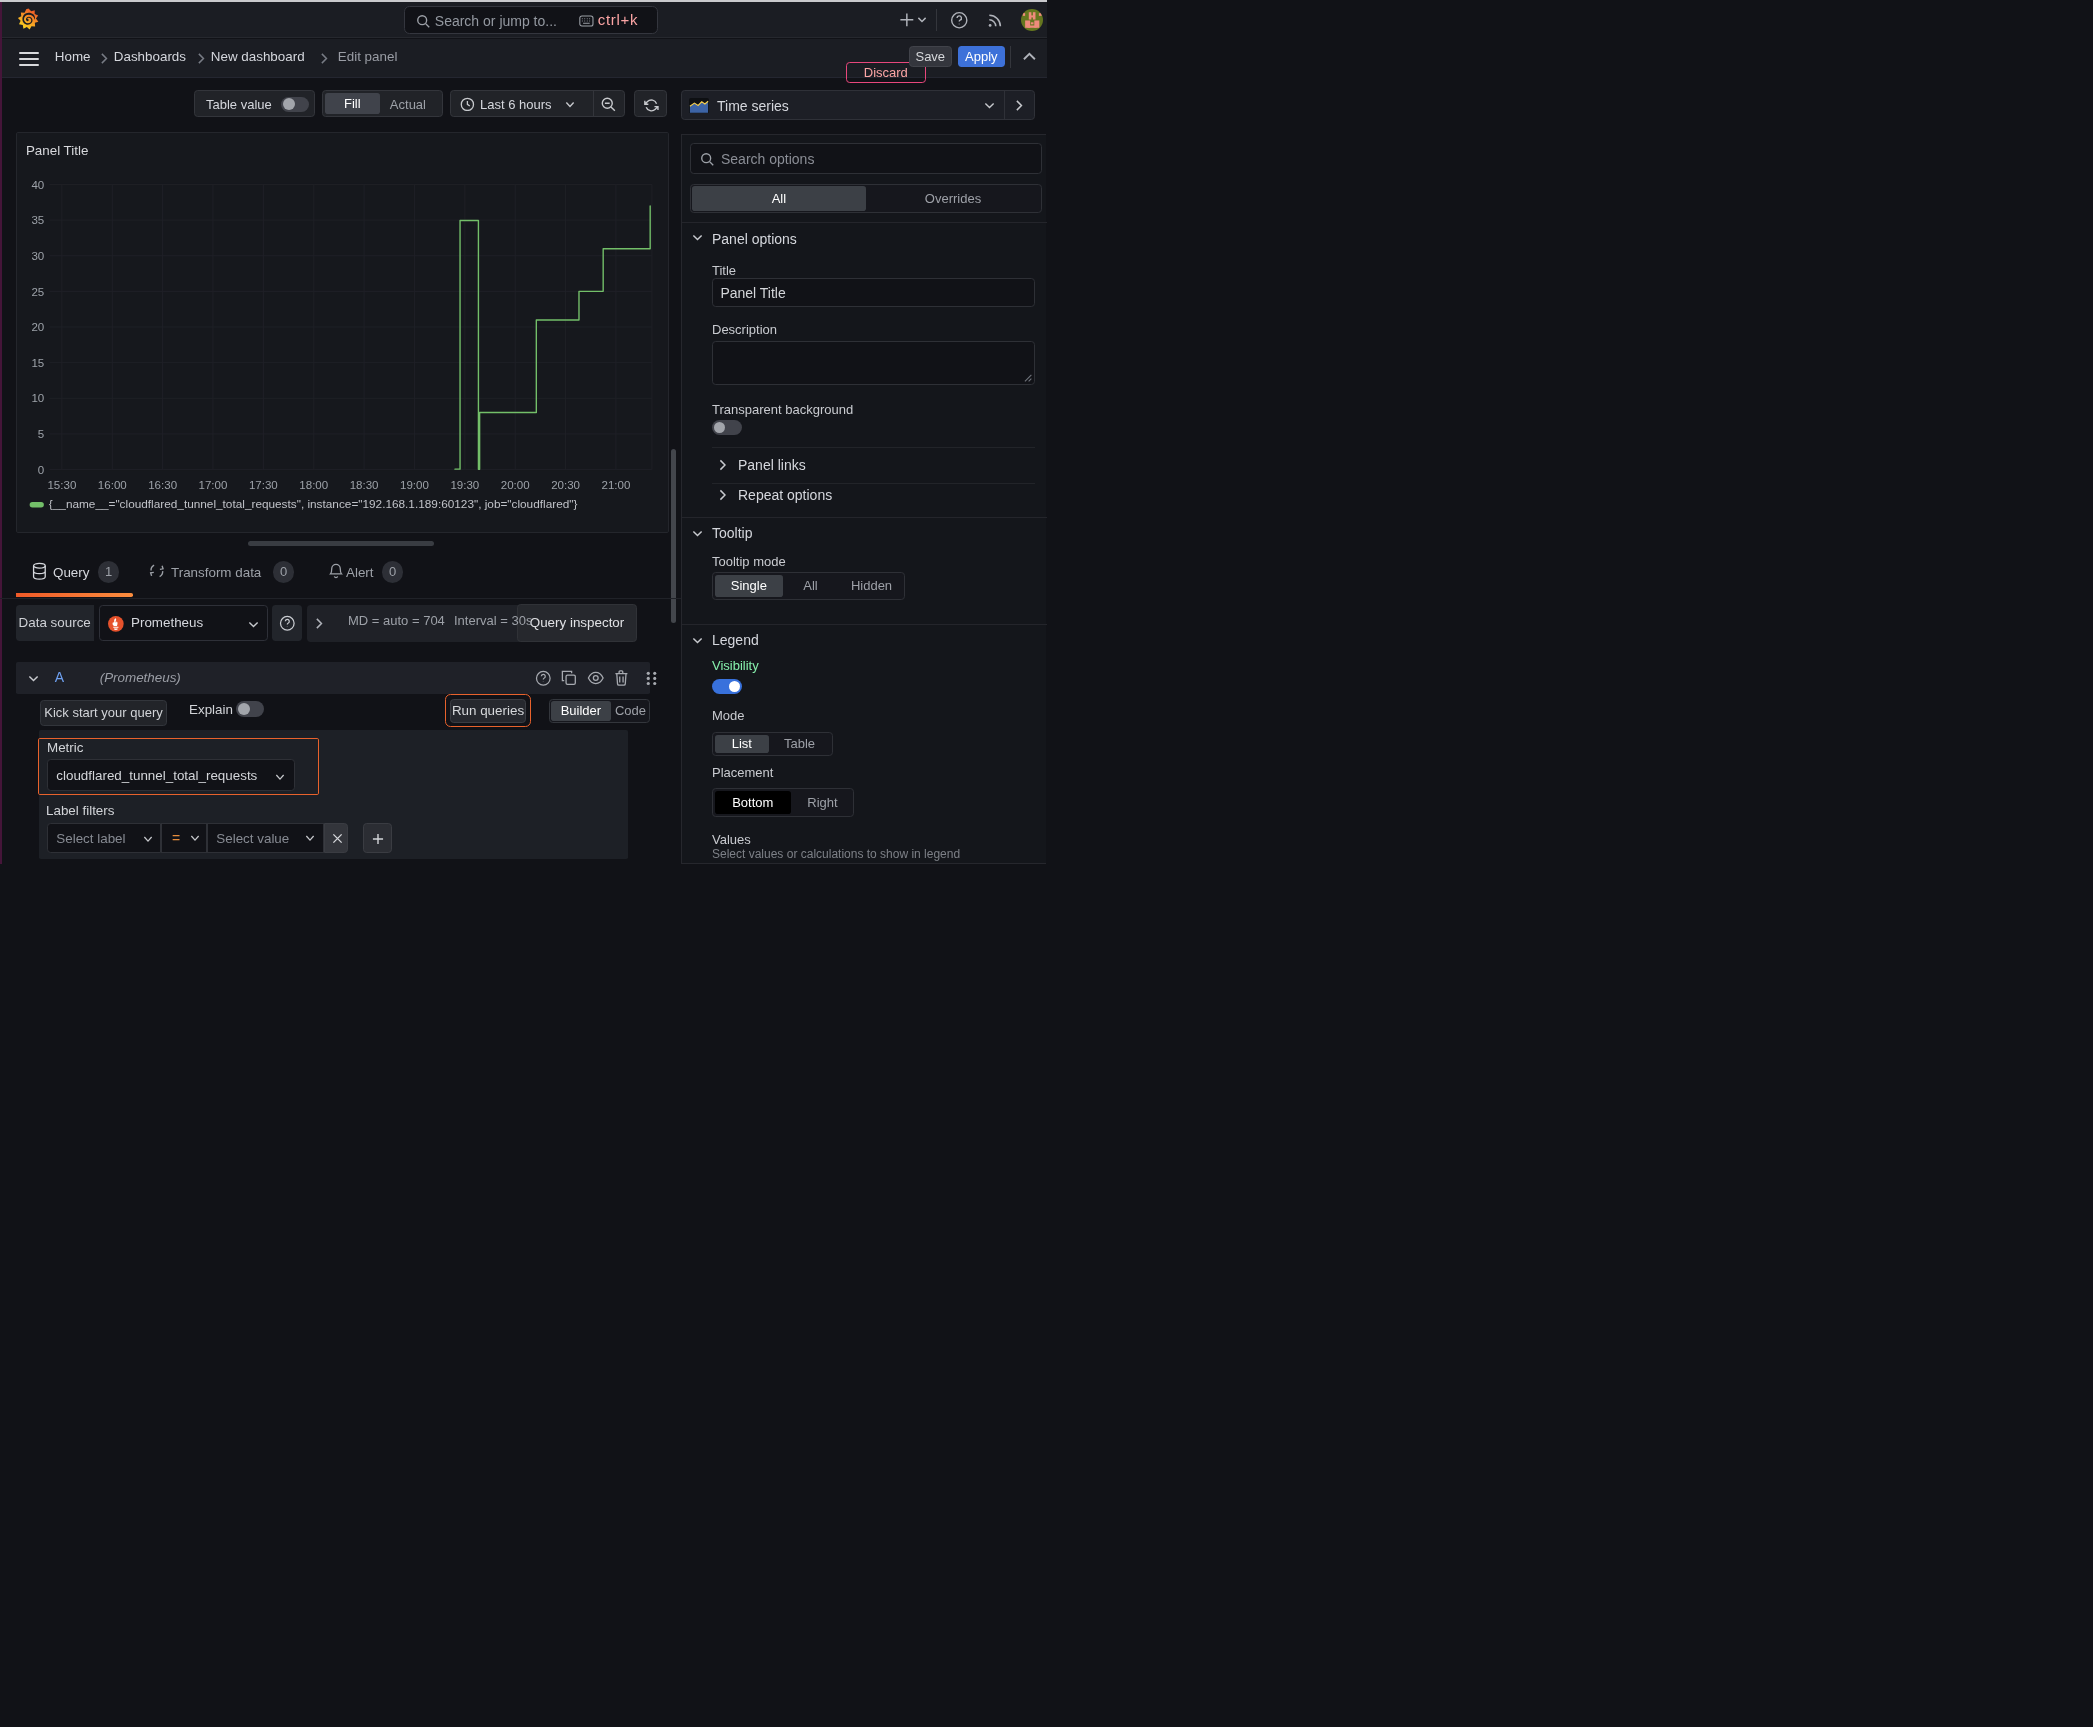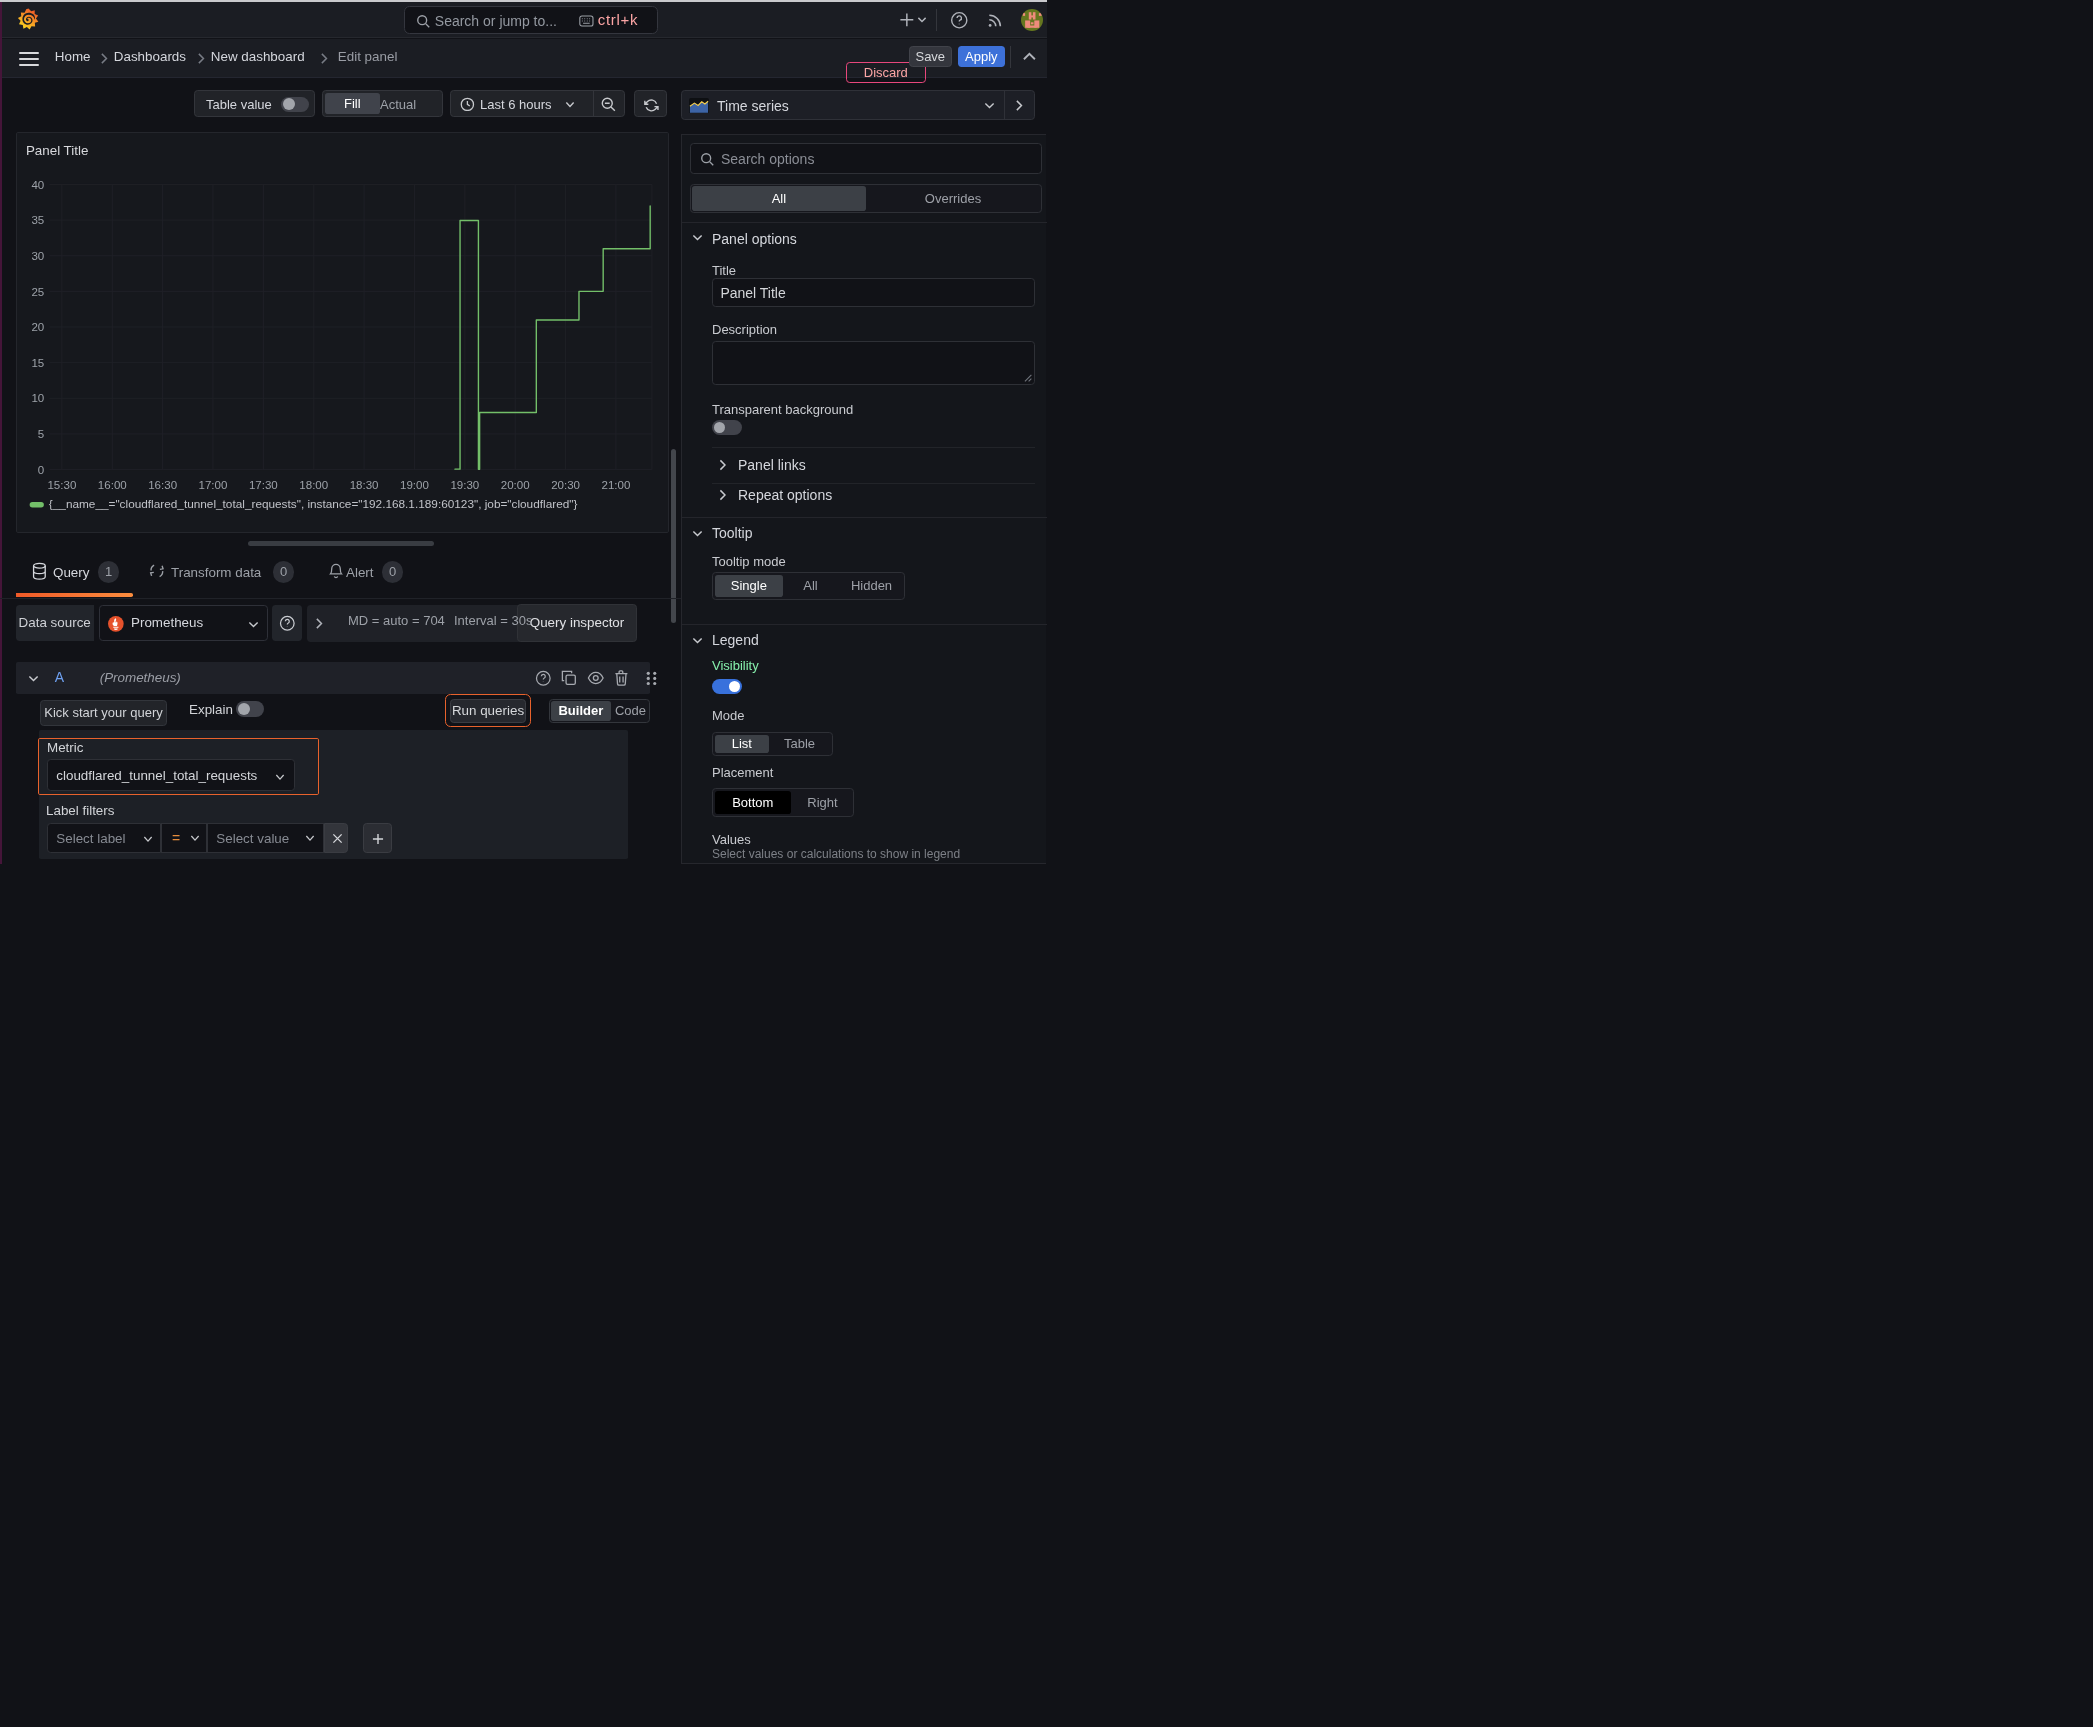--- a/index.html
+++ b/index.html
@@ -110,21 +110,21 @@
 </div>
 
 <div class="abs" style="left:194px;top:90px;width:121px;height:27px;border:0.9px solid #33353b;border-radius:3.7px;background:#212328">
   <div class="abs txt" style="left:11px;top:5.5px;font-size:13px">Table value</div>
   <div class="abs" style="left:86px;top:5.5px;width:28px;height:15.7px;background:#41434b;border-radius:8.3px">
       <div class="abs" style="left:1.8px;top:1.8px;width:12px;height:12px;background:#a2a5ab;border-radius:50%"></div>
     </div>
 </div>
 <div class="abs" style="left:322px;top:90px;width:121px;height:27px;border:0.9px solid #33353b;border-radius:3.7px;background:#212328">
   <div class="abs" style="left:1.8px;top:1.8px;width:55px;height:21px;background:#40434b;border-radius:2.8px;color:#fff;font-size:13px;font-weight:500;text-align:center;line-height:21px">Fill</div>
-  <div class="abs" style="left:57px;top:1.8px;width:46px;font-size:13px;color:#9da1a8;text-align:left;line-height:23px">Actual</div>
+  <div class="abs" style="left:57px;top:1.8px;width:46px;font-size:13px;color:#9da1a8;text-align:right;line-height:23px">Actual</div>
 </div>
 <div class="abs" style="left:450px;top:90px;width:175px;height:27px;border:0.9px solid #33353b;border-radius:3.7px;background:#212328">
   <svg class="abs" style="left:9.2px;top:5.5px" width="14.8" height="14.8" viewBox="0 0 16 16" fill="none" stroke="#c7c9cd" stroke-width="1.4">
       <circle cx="8" cy="8" r="6.6"></circle>
       <path d="M8 4.2 V8 L10.6 9.8"></path>
     </svg>
   <div class="abs txt" style="left:29px;top:5.5px;font-size:13px">Last 6 hours</div>
   <svg class="abs" style="left:114px;top:10px" width="10" height="7.4" viewBox="0 0 11 8" fill="none" stroke="#c7c9cd" stroke-width="1.5">
       <path d="M1.5 1.5 L5.5 6 L9.5 1.5"></path>
     </svg>
@@ -259,21 +259,21 @@
 </div>
 
 <div class="abs" style="left:40px;top:700px;width:127px;height:26px;border:0.9px solid #32353b;border-radius:3.7px;color:#d2d4d8;font-size:13px;text-align:center;line-height:24px;background:#222429">Kick start your query</div>
 <div class="abs" style="left:189px;top:702px;font-size:13.4px;color:#d2d4d8">Explain</div>
 <div class="abs" style="left:236px;top:701px;width:28px;height:15.7px;background:#41434b;border-radius:8.3px">
     <div class="abs" style="left:1.8px;top:1.8px;width:12px;height:12px;background:#a2a5ab;border-radius:50%"></div>
   </div>
 <div class="abs" style="left:445px;top:694px;width:86px;height:33px;border:1.8px solid #e8622c;border-radius:5.5px"></div>
 <div class="abs" style="left:450px;top:699px;width:76px;height:24px;background:#26282e;border:0.9px solid #3a3c42;border-radius:3.7px;color:#d6d8db;font-size:13.4px;text-align:center;line-height:22px">Run queries</div>
 <div class="abs" style="left:549px;top:699px;width:101px;height:24px;border:0.9px solid #33363c;border-radius:3.7px;background:#16171d">
-  <div class="abs" style="left:0.9px;top:0.9px;width:60px;height:20px;background:#3c4046;border-radius:2.8px;color:#fff;font-size:13px;font-weight:700;text-align:center;line-height:20px">Builder</div>
+  <div class="abs" style="left:0.9px;top:0.9px;width:60px;height:20px;background:#3c4046;border-radius:2.8px;color:#fff;font-size:13px;font-weight:400;text-align:center;line-height:20px">Builder</div>
   <div class="abs" style="left:61px;top:0.9px;width:39px;font-size:13px;color:#9da0a7;text-align:center;line-height:20px">Code</div>
 </div>
 
 <div class="abs" style="left:39px;top:730px;width:589px;height:129px;background:#1d2026;border-radius:1.8px"></div>
 <div class="abs" style="left:38px;top:738px;width:281px;height:57px;border:1.8px solid #e8622c;border-radius:1.8px"></div>
 <div class="abs" style="left:47px;top:740px;font-size:13.4px;color:#d2d4d8">Metric</div>
 <div class="abs" style="left:47px;top:759px;width:248px;height:32px;background:#111217;border:0.9px solid #2e3036;border-radius:3.7px">
   <div class="abs" style="left:8.3px;top:8.3px;font-size:13.4px;color:#d4d6da">cloudflared_tunnel_total_requests</div>
   <svg class="abs" style="left:227px;top:14px" width="10" height="6.5" viewBox="0 0 11 7" fill="none" stroke="#c7c9cd" stroke-width="1.4">
       <path d="M1.5 1 L5.5 5.5 L9.5 1"></path>

